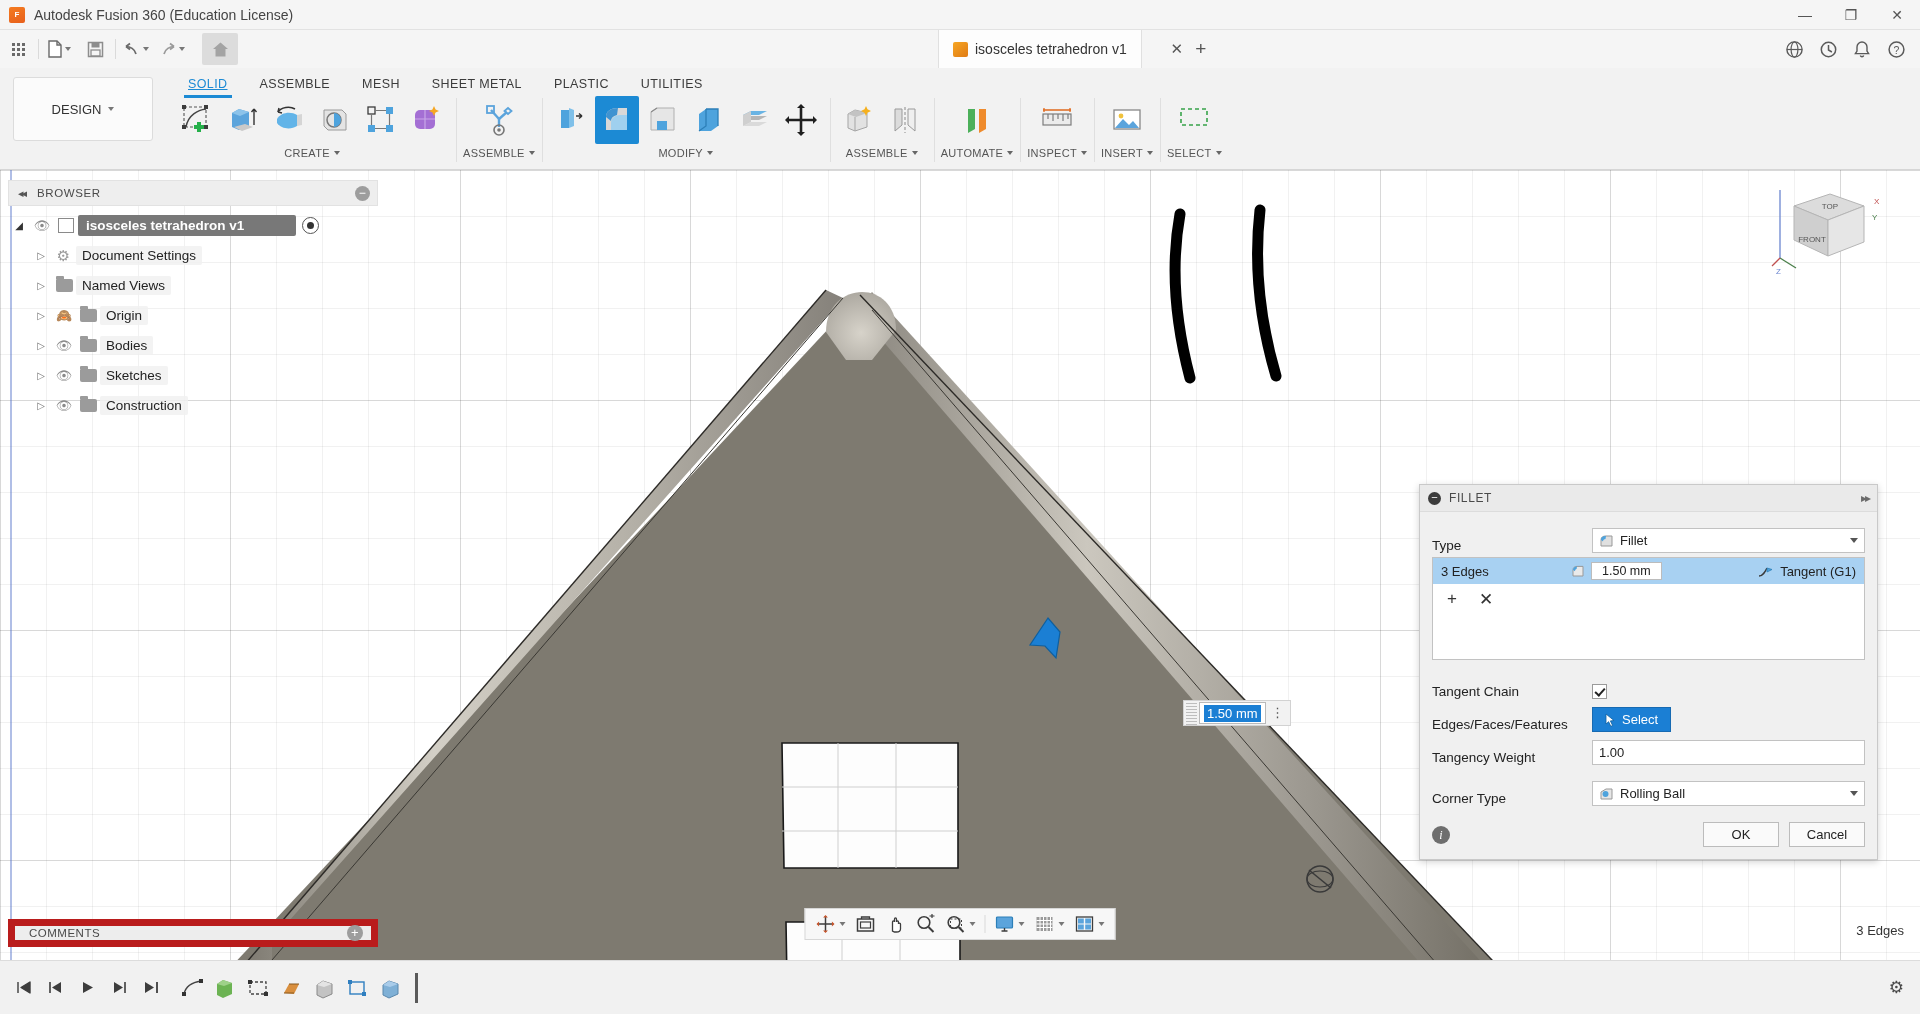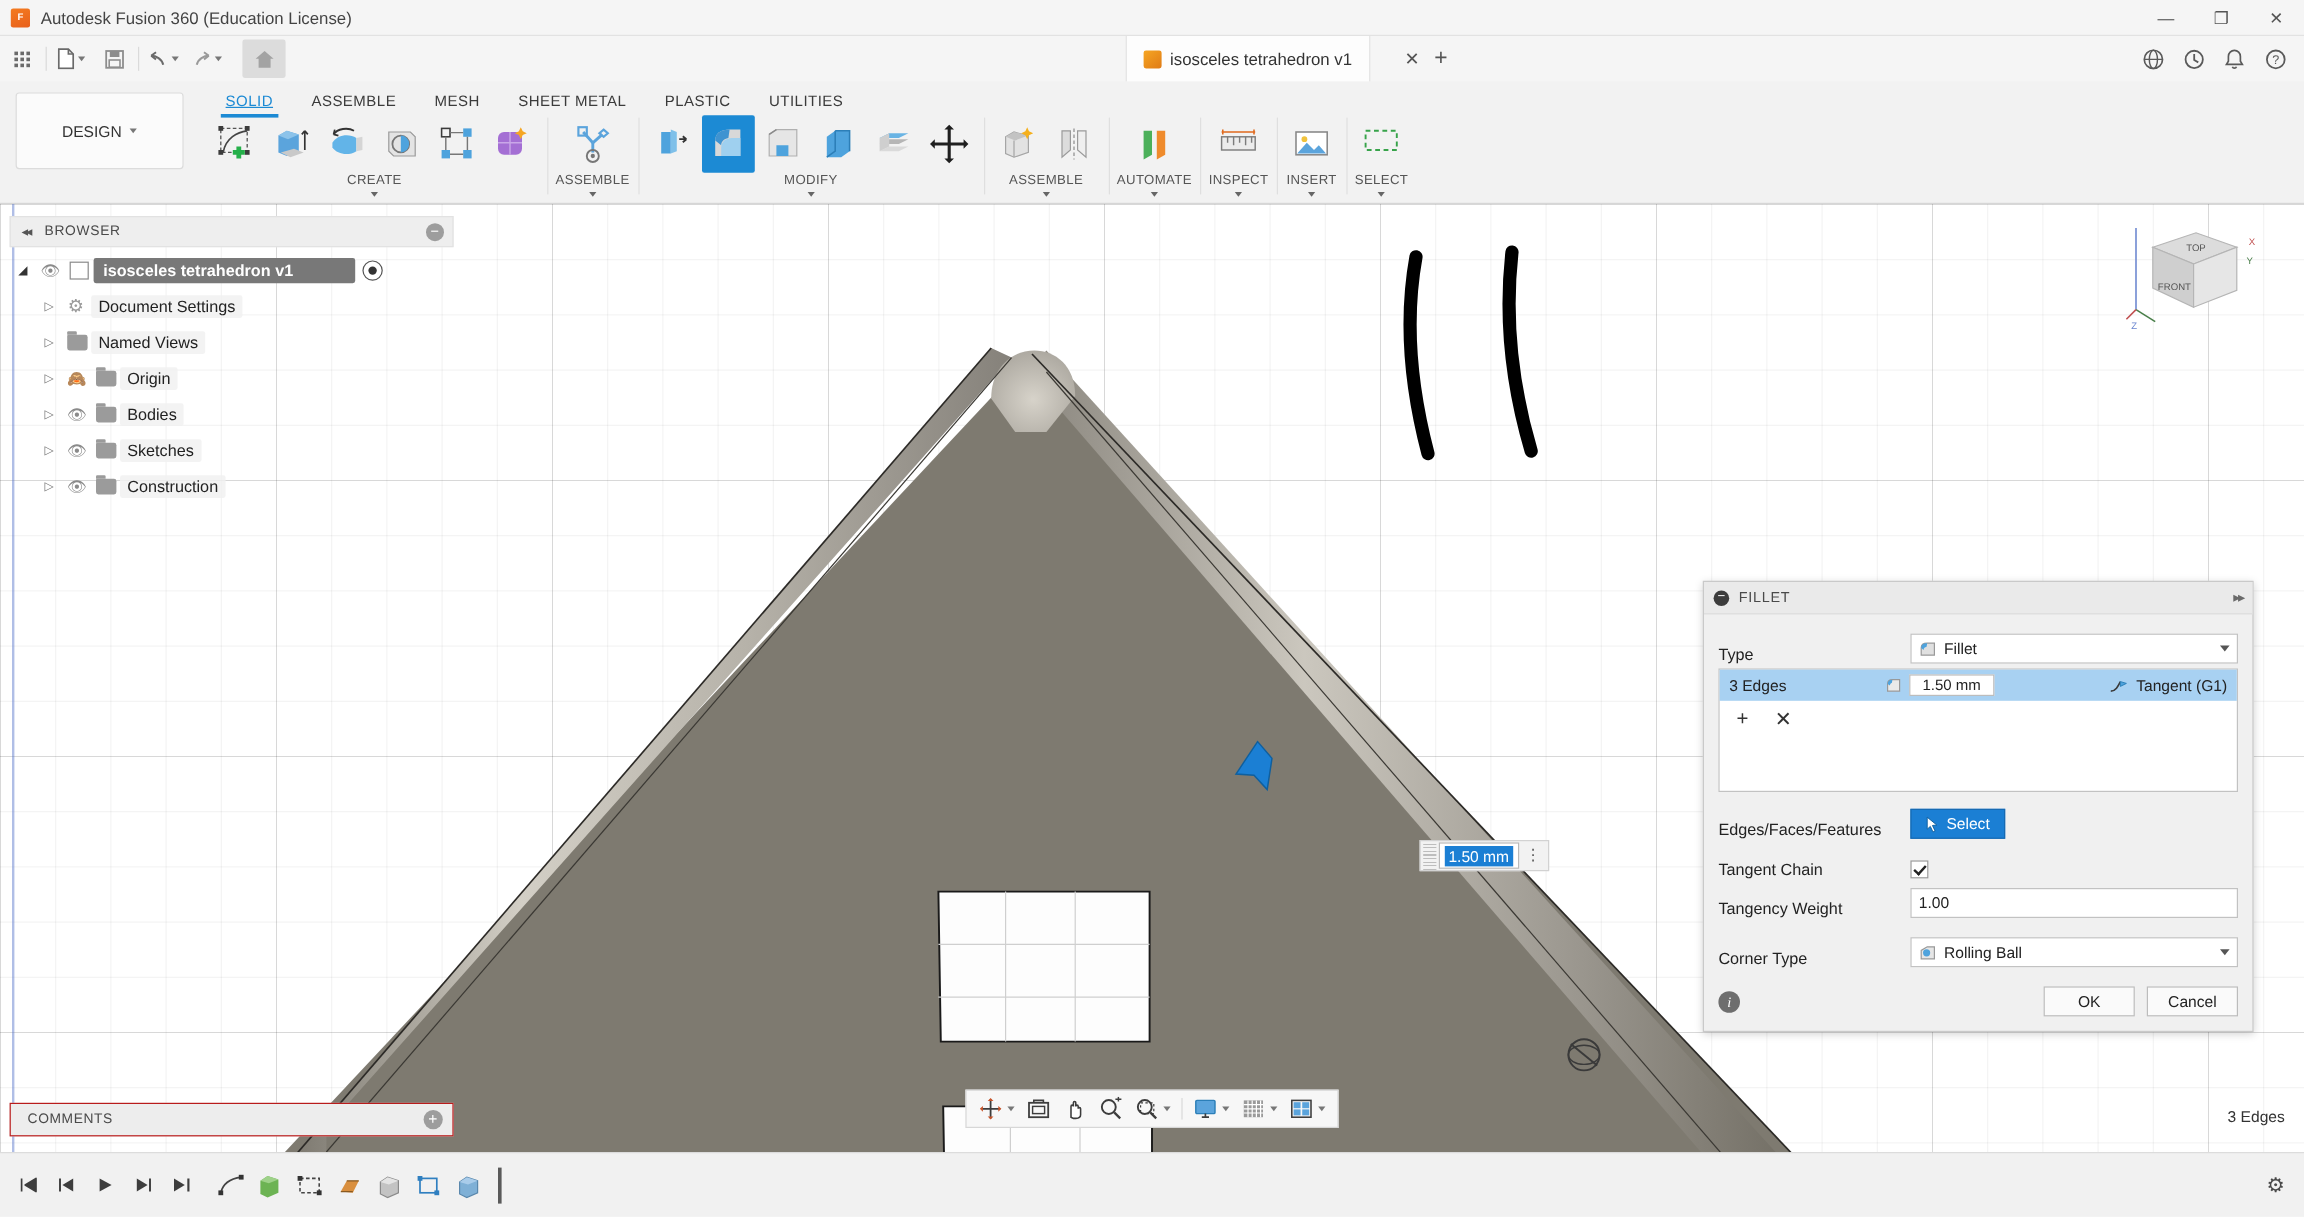--- a/index.html
+++ b/index.html
@@ -77,21 +77,21 @@
     position: relative;
   }
   .rtab.active { color: #1c8ad4; text-decoration: underline; }
   .rtab.active::after {
     content: ""; position: absolute; left: 12px; right: 12px; bottom: -1px; height: 3px; background: #1c8ad4;
   }
   .panels { position: absolute; left: 168px; top: 26px; height: 74px; display: flex; align-items: stretch; }
   .panel { display: flex; flex-direction: column; align-items: center; padding: 0 7px; position: relative; }
   .panel + .panel::before { content: ""; position: absolute; left: 0; top: 4px; bottom: 6px; width: 1px; background: #dfdfdf; }
   .panel-icons { display: flex; align-items: flex-start; gap: 2px; height: 50px; padding-top: 2px; }
-  .panel-label { font-size: 11px; color: #555; letter-spacing: .3px; display: flex; align-items: center; gap: 4px; height: 18px; flex-direction: column; }
+  .panel-label { font-size: 11px; color: #555; letter-spacing: .3px; display: flex; align-items: center; gap: 4px; height: 18px; }
   .pcaret { width: 0; height: 0; border-left: 3px solid transparent; border-right: 3px solid transparent; border-top: 4px solid #666; }
   .tool { width: 44px; height: 48px; display: flex; align-items: center; justify-content: center; border-radius: 2px; }
   .tool.sel { background: #1c8ad4; }
   .tool.cursor { position: relative; }
 
   
   .canvas {
     position: absolute; top: 170px; left: 0; width: 1920px; height: 790px;
     background: #ffffff; overflow: hidden;
   }
@@ -132,21 +132,21 @@
   .root-dot { width: 17px; height: 17px; border: 1.6px solid #555; border-radius: 50%; margin-left: 6px; display: flex; align-items: center; justify-content: center; }
   .root-dot i { width: 7px; height: 7px; background: #333; border-radius: 50%; display: block; }
   .folder { width: 17px; height: 13px; background: #9b9b9b; border-radius: 1px 2px 2px 2px; position: relative; }
   .folder::before { content: ""; position: absolute; top: -3px; left: 0; width: 8px; height: 3px; background: #9b9b9b; border-radius: 1px 1px 0 0; }
   .gear { width: 15px; height: 15px; color: #9b9b9b; font-size: 15px; line-height: 15px; }
   .cube-ico { width: 16px; height: 15px; background: #fff; border: 1.4px solid #8a8a8a; }
 
   
   .comments {
     position: absolute; left: 8px; bottom: 13px; width: 370px; height: 28px;
-    background: #ededed; border: 1px solid #b91c1c; display: flex; align-items: center;
+    background: #ededed; border: 7px solid #b91c1c; display: flex; align-items: center;
     padding-left: 14px; font-size: 11.5px; letter-spacing: .5px; color: #4a4a4a;
   }
   .comments .plus { margin-left: auto; margin-right: 8px; width: 16px; height: 16px; border-radius: 50%; background: #9d9d9d; color: #fff; font-size: 13px; line-height: 15px; text-align: center; }
 
   
   .model-wrap { position: absolute; inset: 0; pointer-events: none; }
 
   
   .viewcube { position: absolute; right: 38px; top: 12px; width: 118px; height: 110px; }
 
@@ -787,33 +787,33 @@
             </span>
           </div>
           <div class="selbox-actions">
             <span>+</span>
             <span>✕</span>
           </div>
         </div>
 
 
         <div class="row">
+          <span class="lbl">Tangent Chain</span>
+          <span class="checkbox"></span>
+          <span style="flex:1"></span>
+        </div>
+
+        <div class="row">
           <span class="lbl">Edges/Faces/Features</span>
           <span class="blue-btn">
             <svg width="11" height="14" viewBox="0 0 11 14">
                 <path d="M1 1l8 6.5-3.6.4 2.2 4.6-1.8.8-2.2-4.6L1 11z" fill="#fff" stroke="#0f5f9e" stroke-width=".8"></path>
               </svg>
             <span>Select</span>
           </span>
-          <span style="flex:1"></span>
-        </div>
-
-        <div class="row">
-          <span class="lbl">Tangent Chain</span>
-          <span class="checkbox"></span>
           <span style="flex:1"></span>
         </div>
 
         <div class="row">
           <span class="lbl">Tangency Weight</span>
           <span class="ctl">
             <span>1.00</span>
           </span>
         </div>
 

